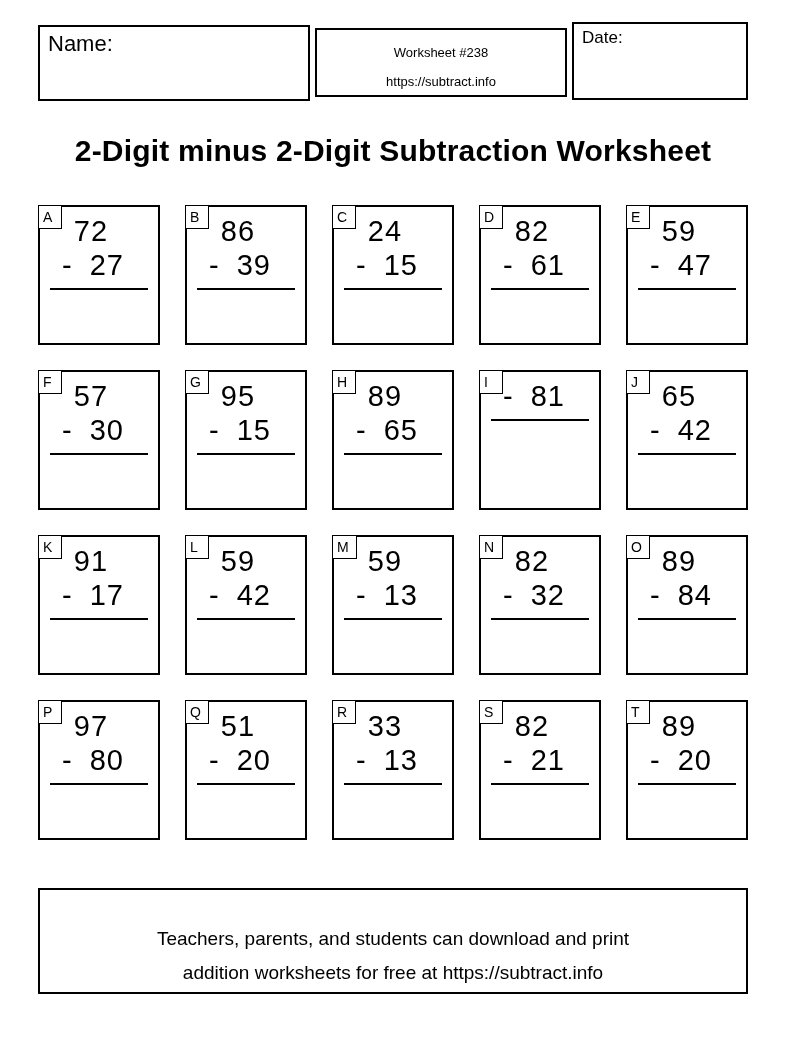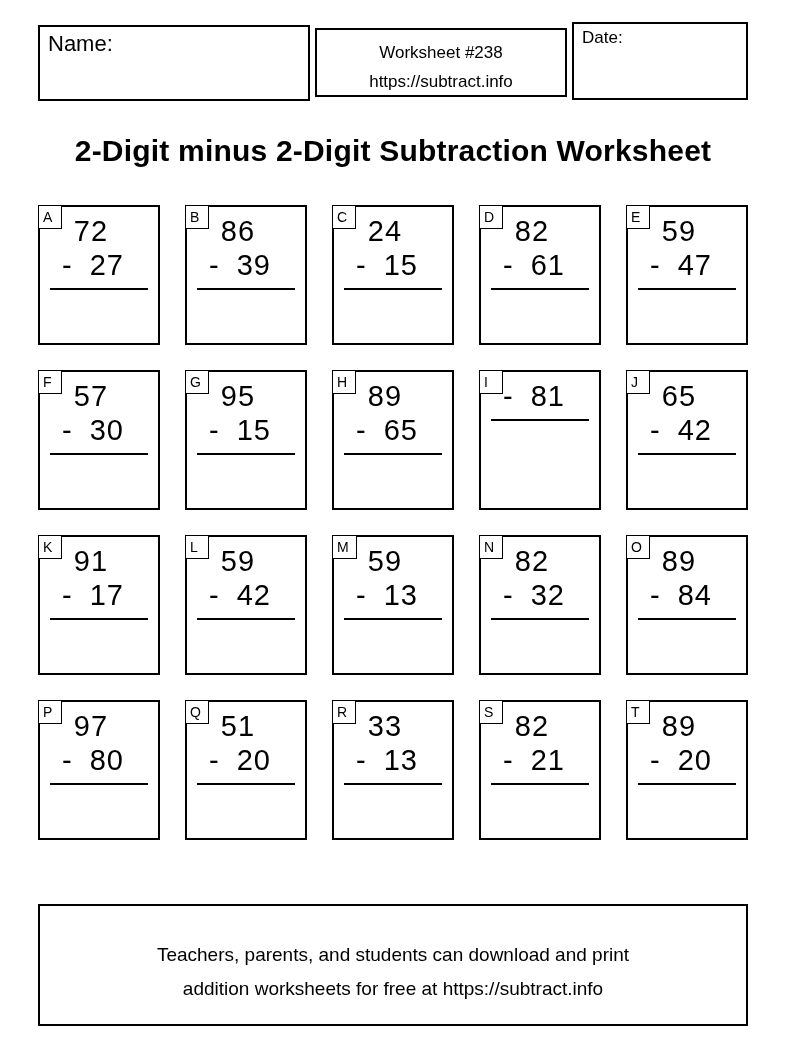--- a/index.html
+++ b/index.html
@@ -10,21 +10,21 @@
     color: #000;
     position: relative;
     overflow: hidden;
   }
   .page { padding: 22px 38px 0 38px; }
 
   .box { border: 2px solid #000; background: #fff; }
 
   .header { display: flex; justify-content: space-between; align-items: flex-start; }
   .name-box  { width: 272px; height: 76px; margin-top: 3px; padding: 4px 8px; font-size: 22px; }
-  .ws-box    { width: 252px; height: 69px; margin-top: 6px; text-align: center; font-size: 17px; padding-top: 8px; line-height: 29px; }
+  .ws-box    { width: 252px; height: 69px; margin-top: 6px; text-align: center; font-size: 13px; padding-top: 8px; line-height: 29px; }
   .date-box  { width: 176px; height: 78px; padding: 4px 8px; font-size: 17px; }
 
   .title {
     font-size: 30px; font-weight: 700;
     text-align: center;
     margin-top: 33px;
     letter-spacing: 0.2px;
   }
 
   .grid {
@@ -43,22 +43,22 @@
     padding: 4px 7px 4px 4px;
     min-width: 24px;
   }
   .num-row { display: flex; align-items: baseline; font-size: 29px; line-height: 34px; }
   .num-row .num { flex: 1; text-align: center; padding-right: 16px; letter-spacing: 1px; }
   .minus { padding-left: 22px; font-size: 29px; }
   .answer-line { border-top: 2px solid #000; margin: 6px 10px 0 10px; }
   .answer-space { height: 50px; }
 
   .footer {
-    margin-top: 64px;
-    height: 122px;
+    margin-top: 48px;
+    height: 106px;
     text-align: center;
     font-size: 19px;
     line-height: 34px;
     padding-top: 32px;
   }
 </style>
 </head>
 <body>
 
 <div class="page">

